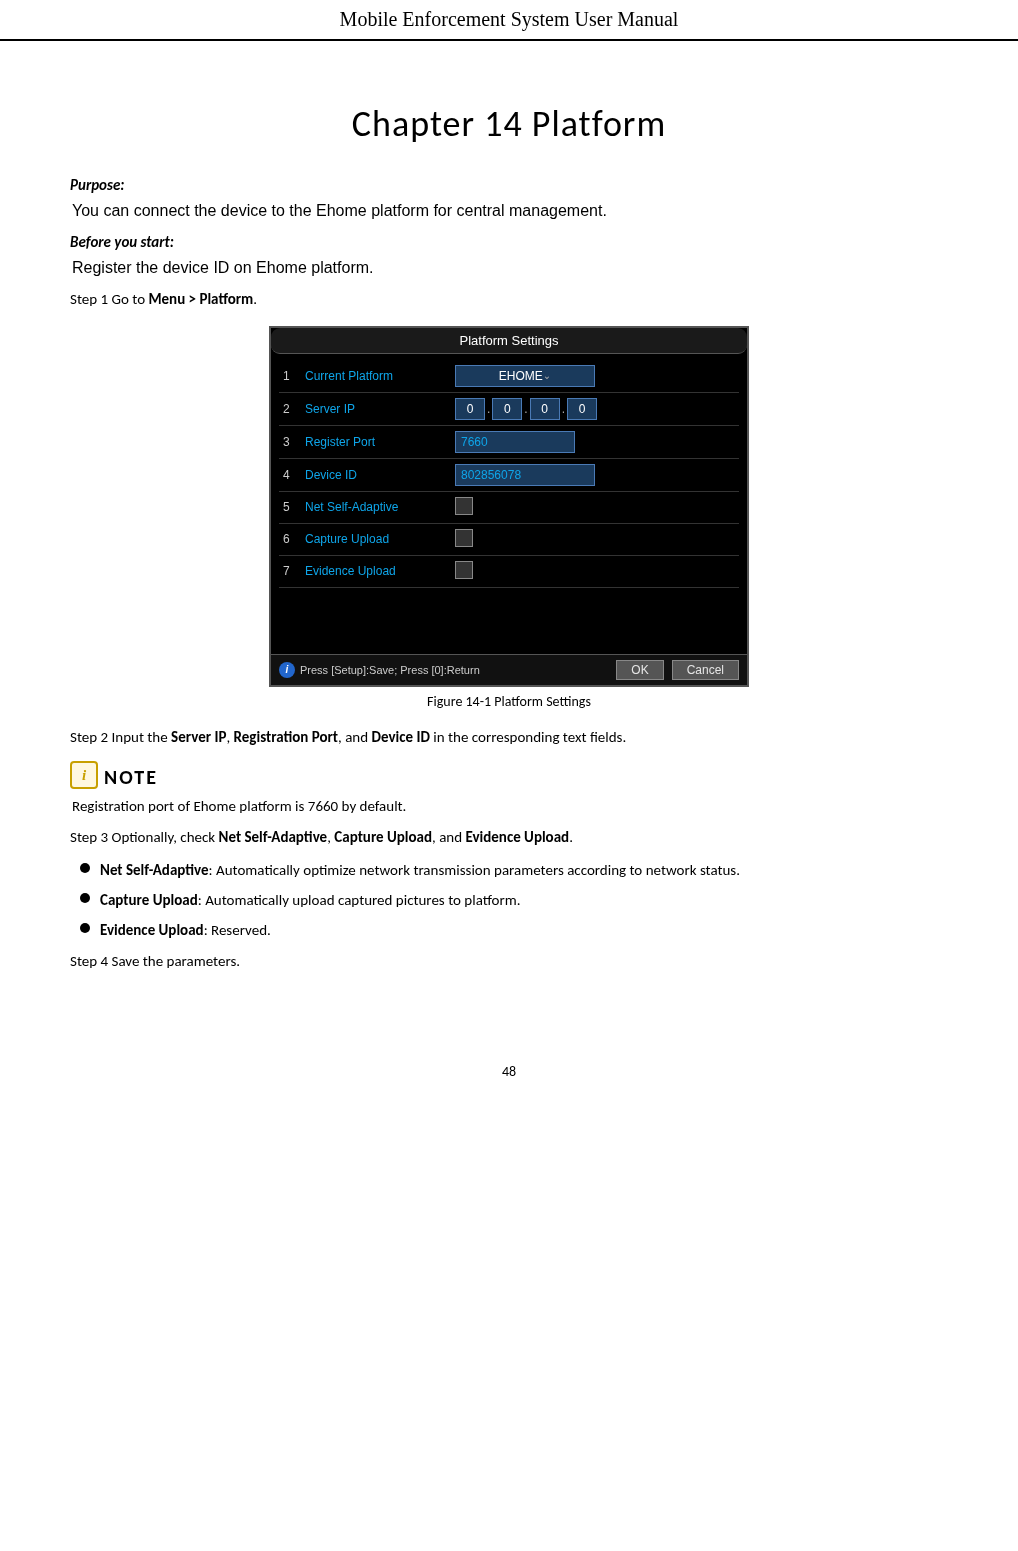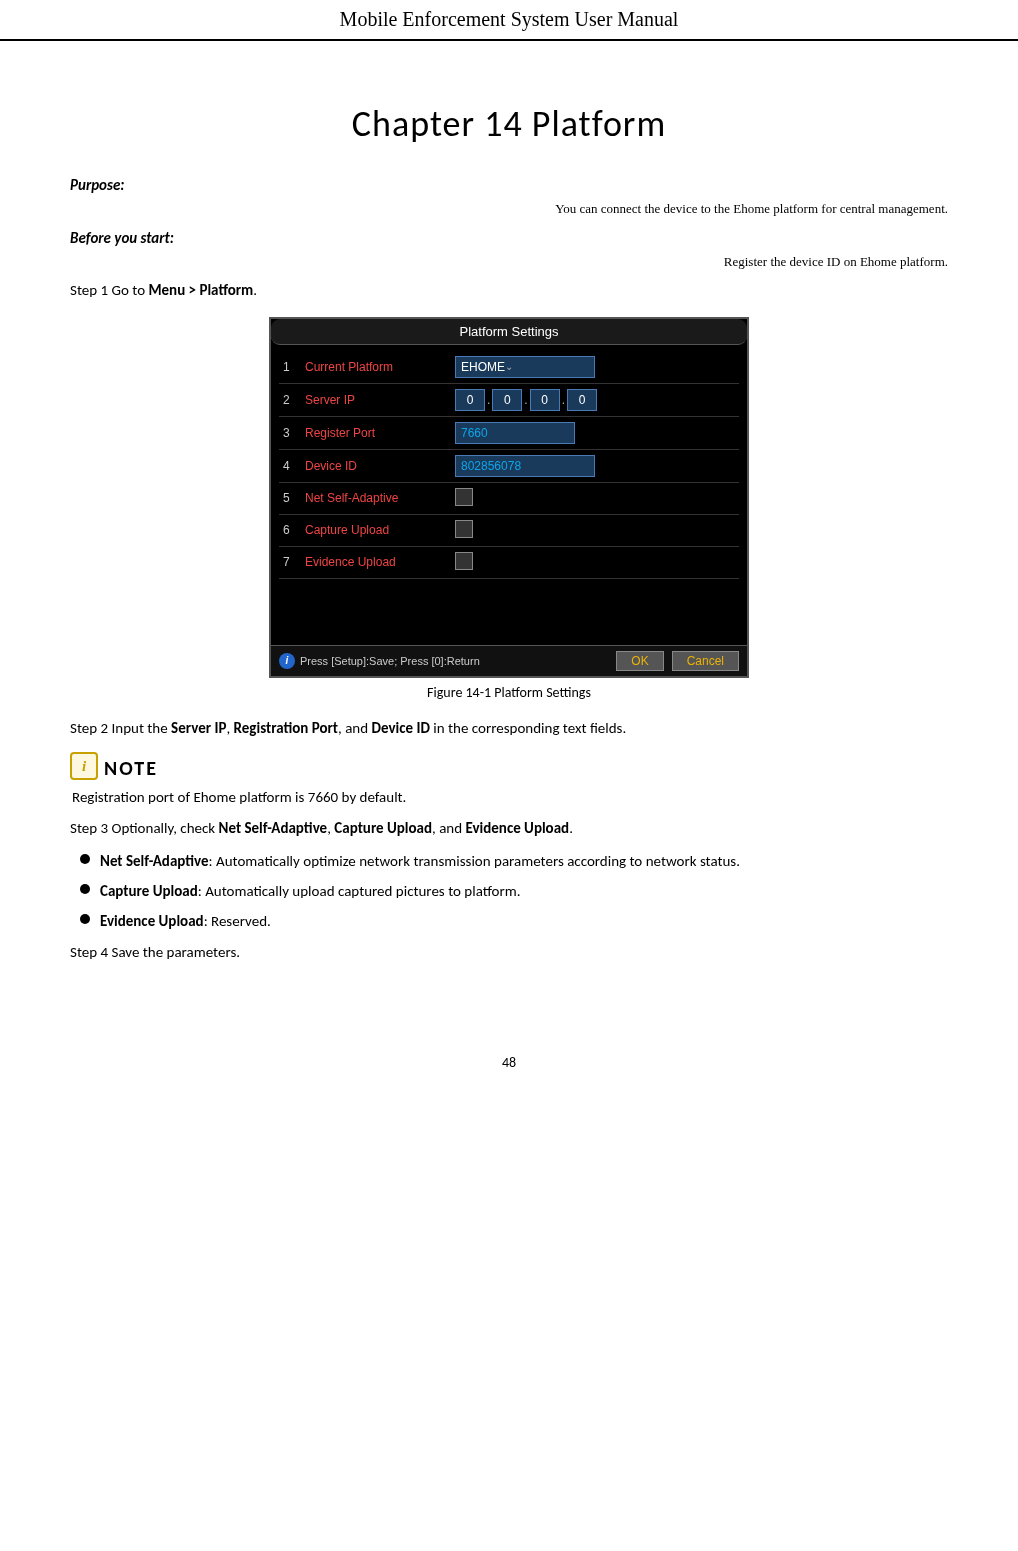--- a/index.html
+++ b/index.html
@@ -38,26 +38,25 @@
     .section-label {
       font-style: italic;
       font-weight: bold;
       font-family: Calibri, Arial, sans-serif;
       font-size: 15px;
       margin-bottom: 5px;
       margin-top: 10px;
     }
 
     .body-text {
-      font-family: Liberation Serif, serif;
-      font-size: 13px;
+      font-family: Liberation Sans, sans-serif;
+      font-size: 16px;
       line-height: 1.5;
       margin-bottom: 8px;
       padding-left: 2px;
-      text-align: right;
     }
 
     .step-text {
       font-family: Calibri, Arial, sans-serif;
       font-size: 15px;
       line-height: 1.5;
       margin-bottom: 10px;
     }
 
     .bold { font-weight: bold; text-align: right; }
@@ -116,21 +115,21 @@
 
     .row-num {
       width: 22px;
       color: #ccc;
       font-size: 12px;
       flex-shrink: 0;
     }
 
     .row-label {
       width: 150px;
-      color: #ef4444;
+      color: #0ea5e9;
       font-size: 12px;
       flex-shrink: 0;
     }
 
     .row-value {
       flex: 1;
     }
 
     .input-field {
       background: #1a3a5c;
@@ -142,21 +141,21 @@
     }
 
     .input-dropdown {
       display: flex;
       align-items: center;
       background: #1a3a5c;
       border: 1px solid #4a7ab5;
       width: 140px;
       height: 22px;
       padding: 2px 5px;
-      justify-content: flex-start;
+      justify-content: center;
     }
 
     .input-dropdown .chevron {
       font-size: 10px;
       color: #aaa;
     }
 
     .ip-field {
       display: flex;
       align-items: center;
@@ -221,21 +220,21 @@
     }
 
     .footer-buttons {
       display: flex;
       gap: 8px;
     }
 
     .dialog-btn {
       background: #555;
       border: 1px solid #888;
-      color: #eab308;
+      color: #e5e5e5;
       font-size: 12px;
       padding: 2px 14px;
       cursor: pointer;
     }
 
     
     .note-box {
       display: flex;
       align-items: flex-start;
       gap: 6px;

